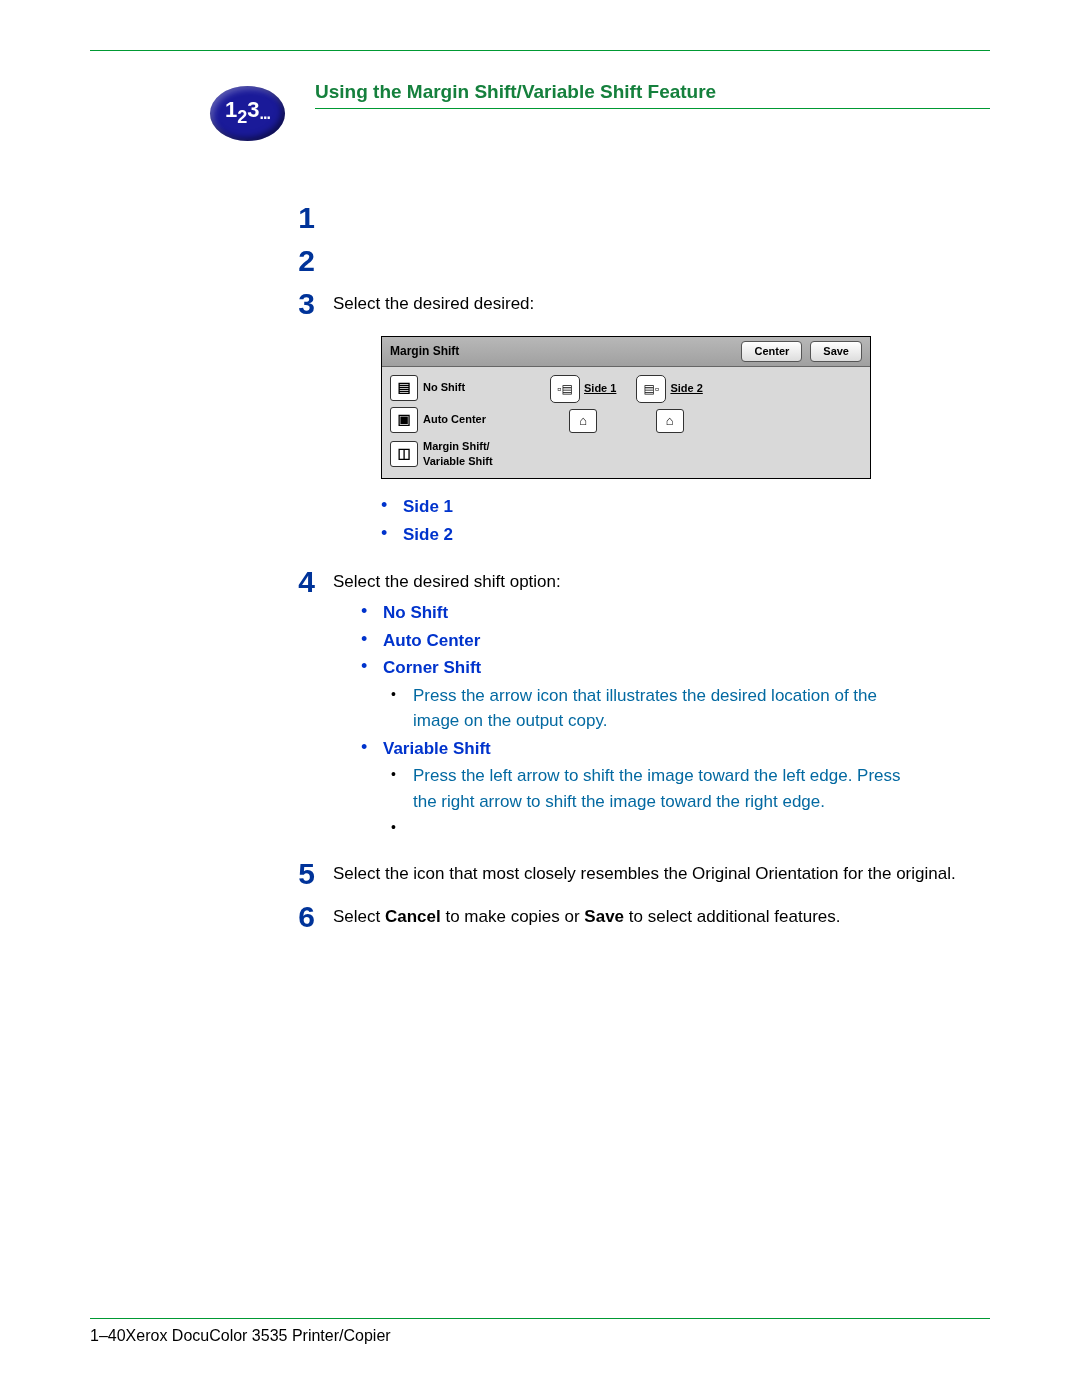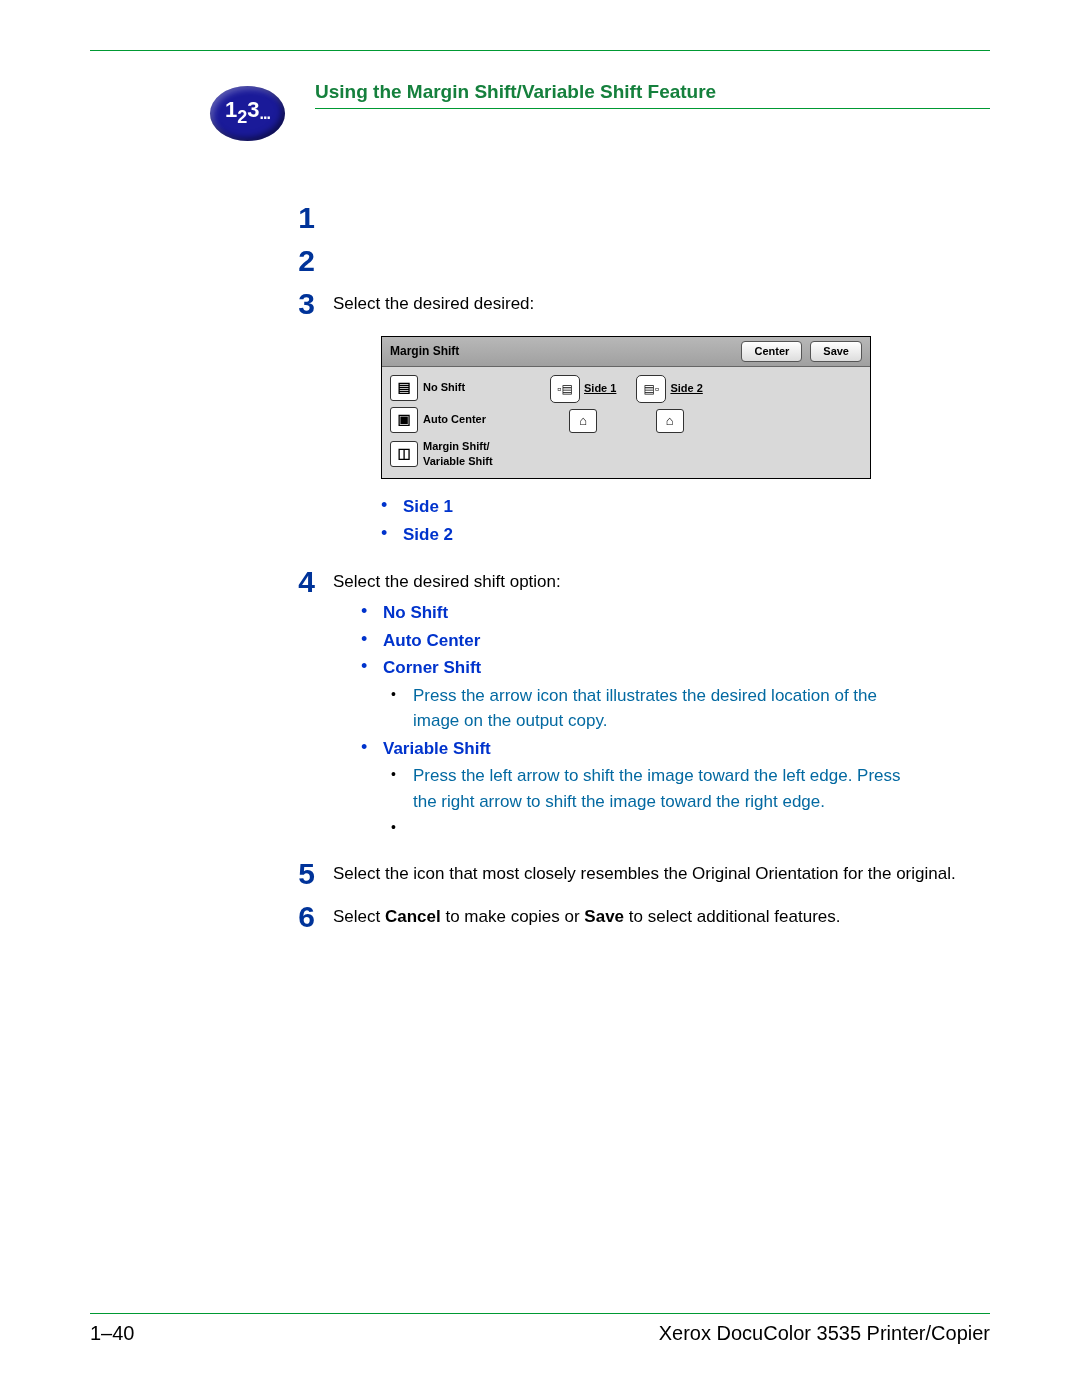--- a/index.html
+++ b/index.html
@@ -187,22 +187,21 @@
     bottom: 52px;
     left: 90px;
     right: 90px;
   }
   .footer-rule {
     border-top: 1.5px solid #009933;
     margin-bottom: 8px;
   }
   .footer-row {
     display: flex;
-    justify-content: space-between;
-    font-size: 20px;
+    font-size: 16px;
   }
 </style>
 </head>
 <body>
 
 <div class="page">
   <div class="top-rule"></div>
 
   <div class="heading-row">
     <div class="icon-123">

